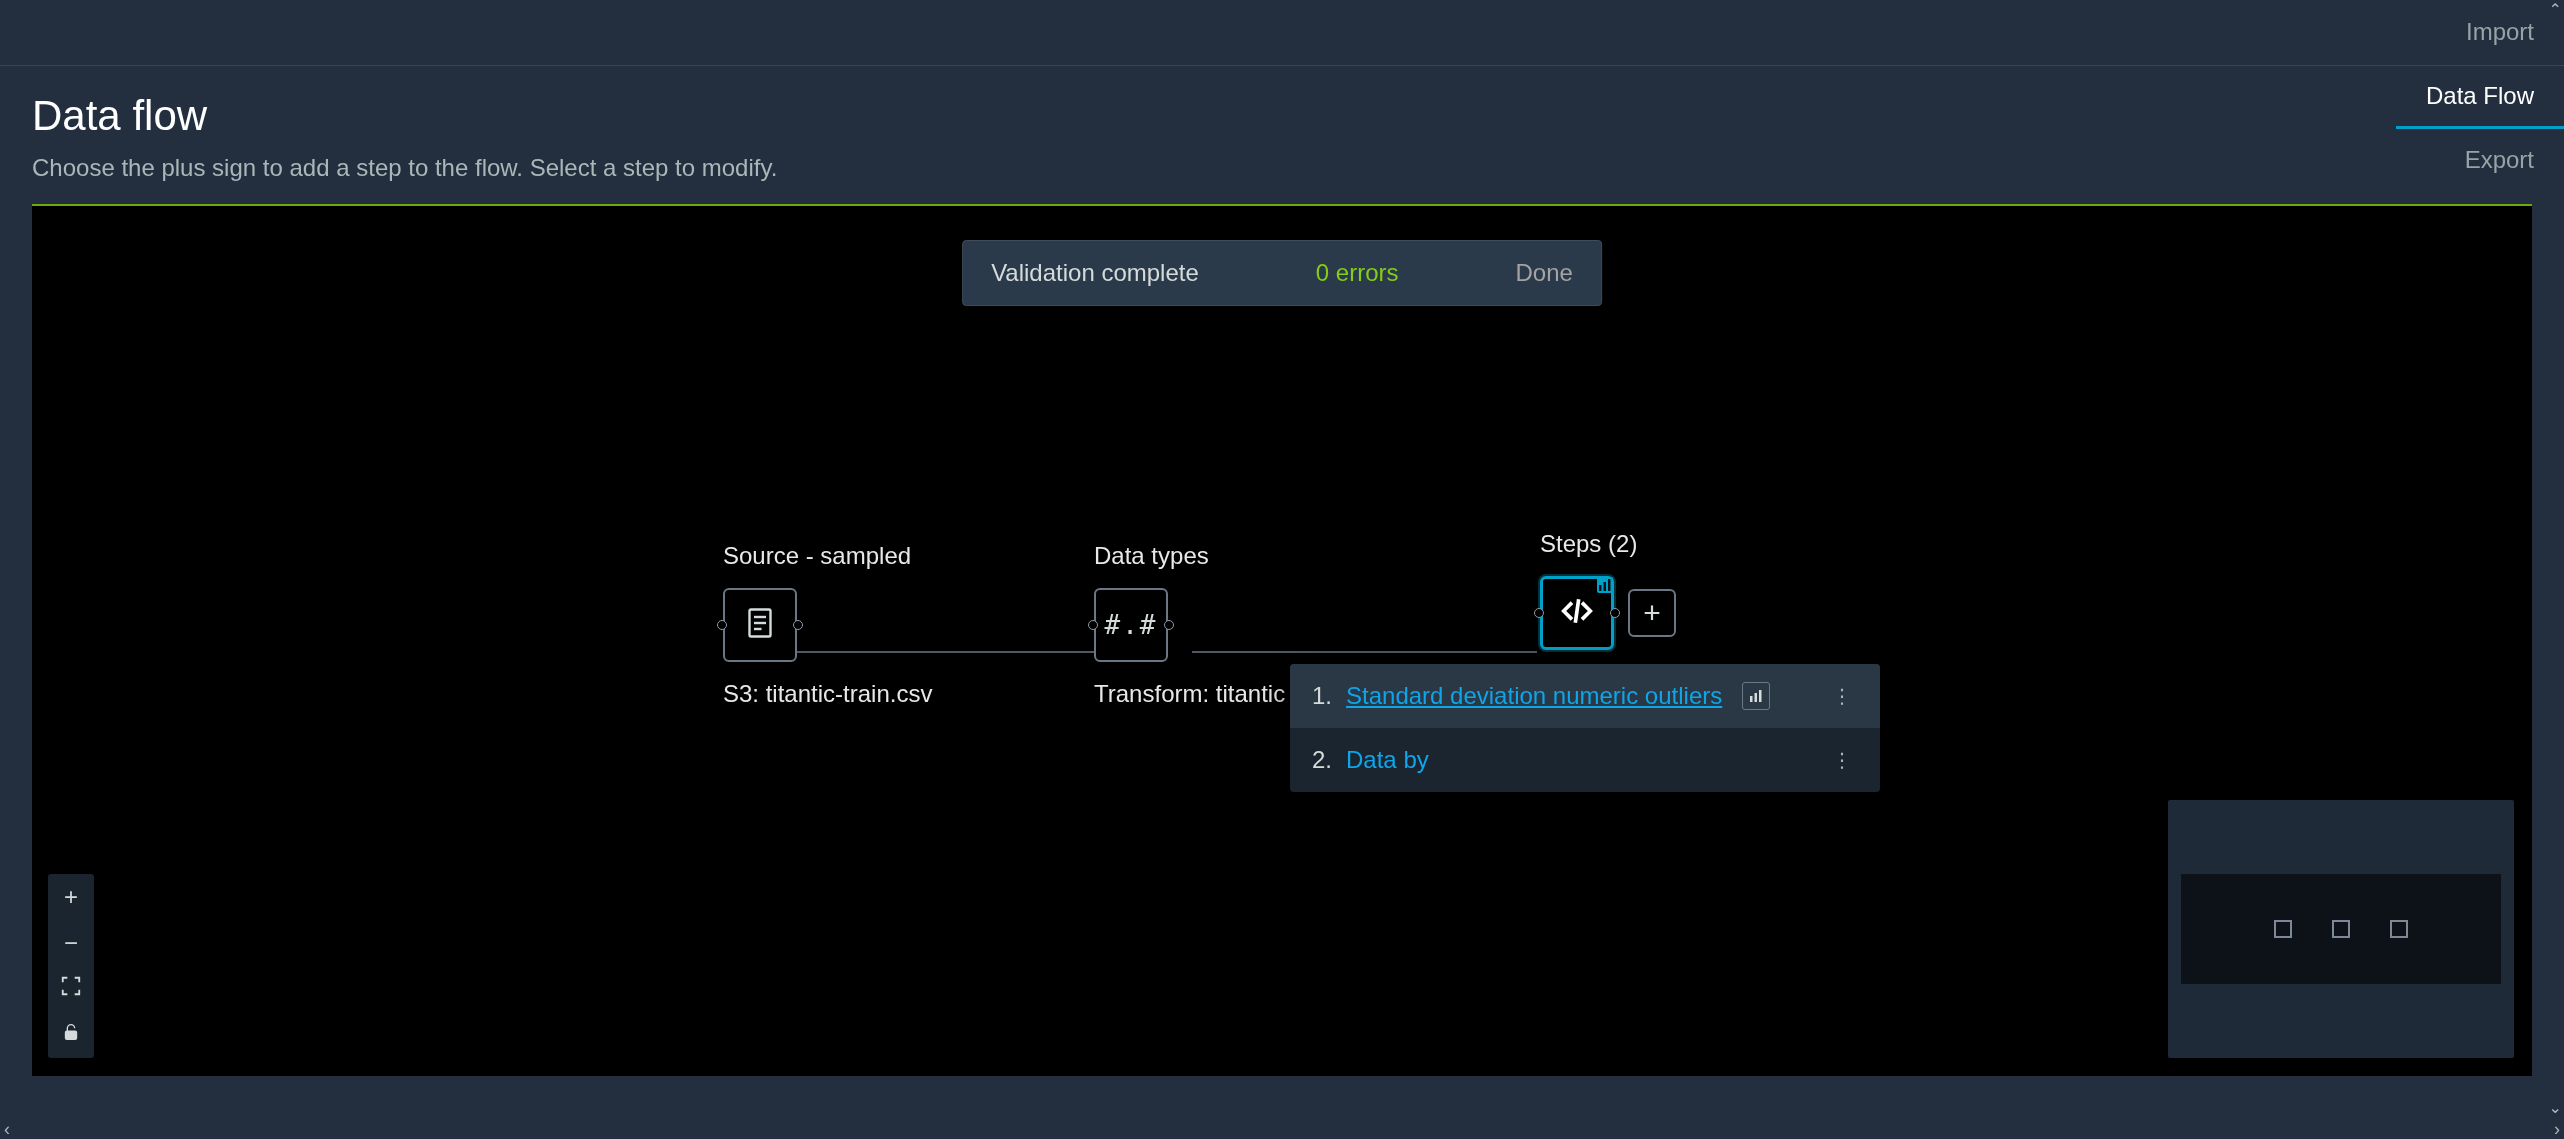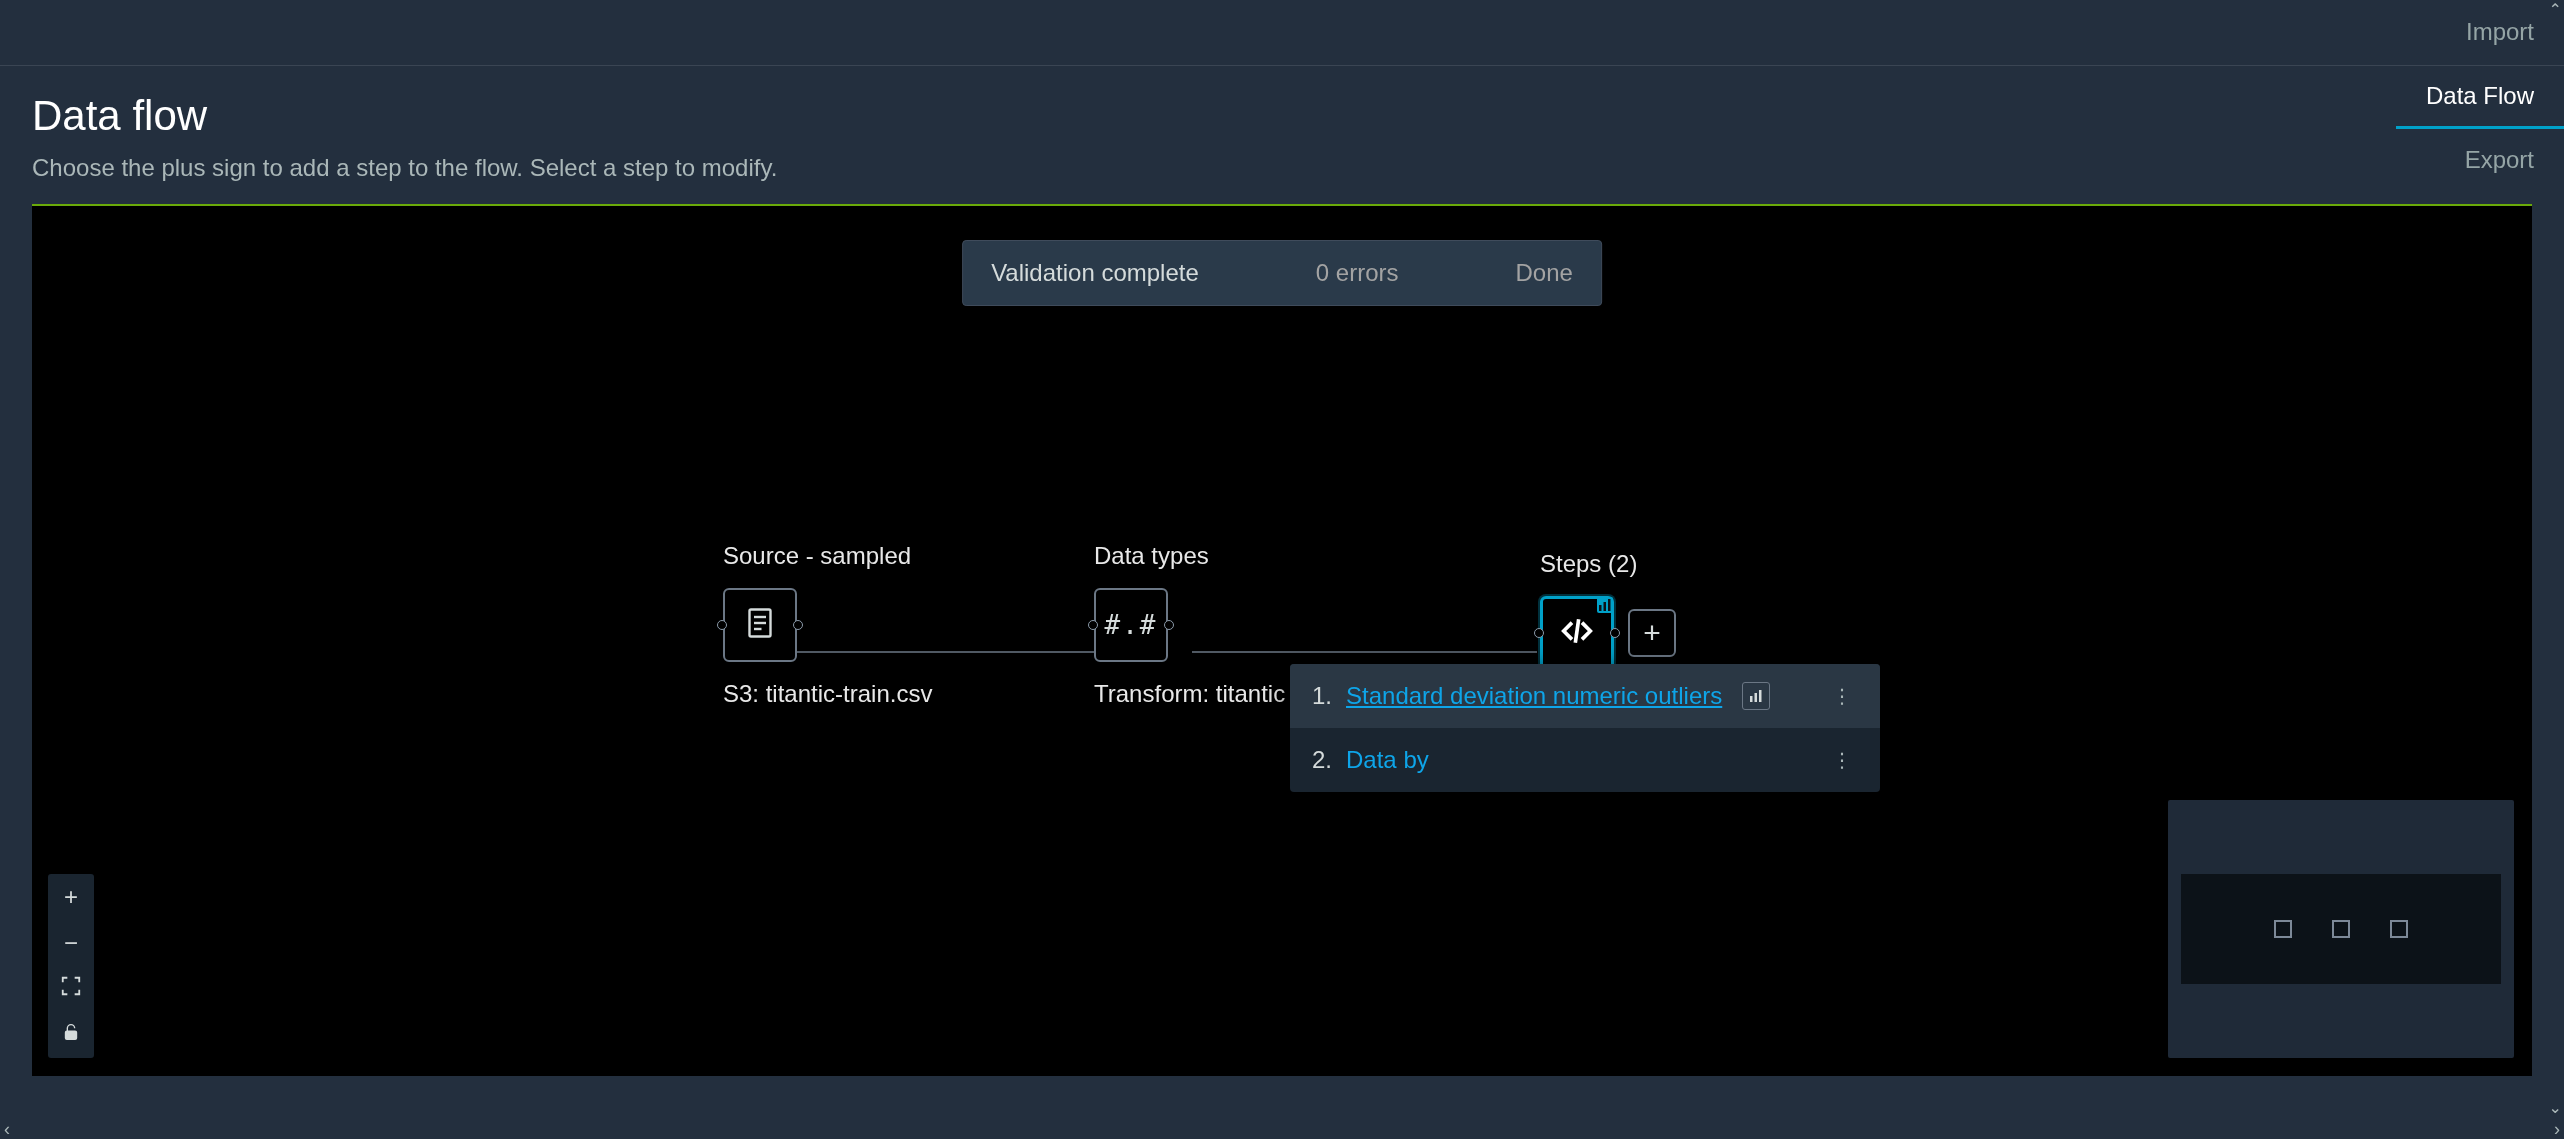--- a/index.html
+++ b/index.html
@@ -81,21 +81,21 @@
     border: 1px solid #3f4b5b;
     border-radius: 4px;
     padding: 18px 28px;
     display: flex;
     align-items: center;
     gap: 117px;
     font-size: 24px;
     box-shadow: 0 4px 10px rgba(0,0,0,0.5);
   }
   .toast .msg { color: #d5dbdb; }
-  .toast .err { color: #a3a3a3; }
+  .toast .err { color: #84cc16; }
   .toast .done { color: #a3a3a3; cursor: pointer; }
   .flow-svg {
     position: absolute;
     top: 388px;
     left: 0;
     width: 100%;
     height: 400px;
     pointer-events: none;
   }
   .node {
@@ -365,21 +365,21 @@
       <div style="position:relative;">
         <div class="node-box">
           <span class="hash-text">#.#</span>
         </div>
         <div class="port" style="left:-6px; top:32px;"></div>
         <div class="port" style="left:70px; top:32px;"></div>
       </div>
       <div class="node-sub">Transform: titantic</div>
     </div>
 
-    <div class="node" style="top:344px; left:1508px;">
+    <div class="node" style="top:324px; left:1508px;">
       <div class="node-label">Steps (2)</div>
       <div style="display:flex; align-items:center; position:relative;">
         <div class="node-box selected code-icon">
           <span class="badge-icon">
             <svg viewBox="0 0 16 16" width="12" height="12">
                 <rect x="2" y="8" width="2.5" height="6" fill="#0c1218"></rect>
                 <rect x="6.5" y="5" width="2.5" height="9" fill="#0c1218"></rect>
                 <rect x="11" y="2" width="2.5" height="12" fill="#0c1218"></rect>
               </svg>
           </span>

